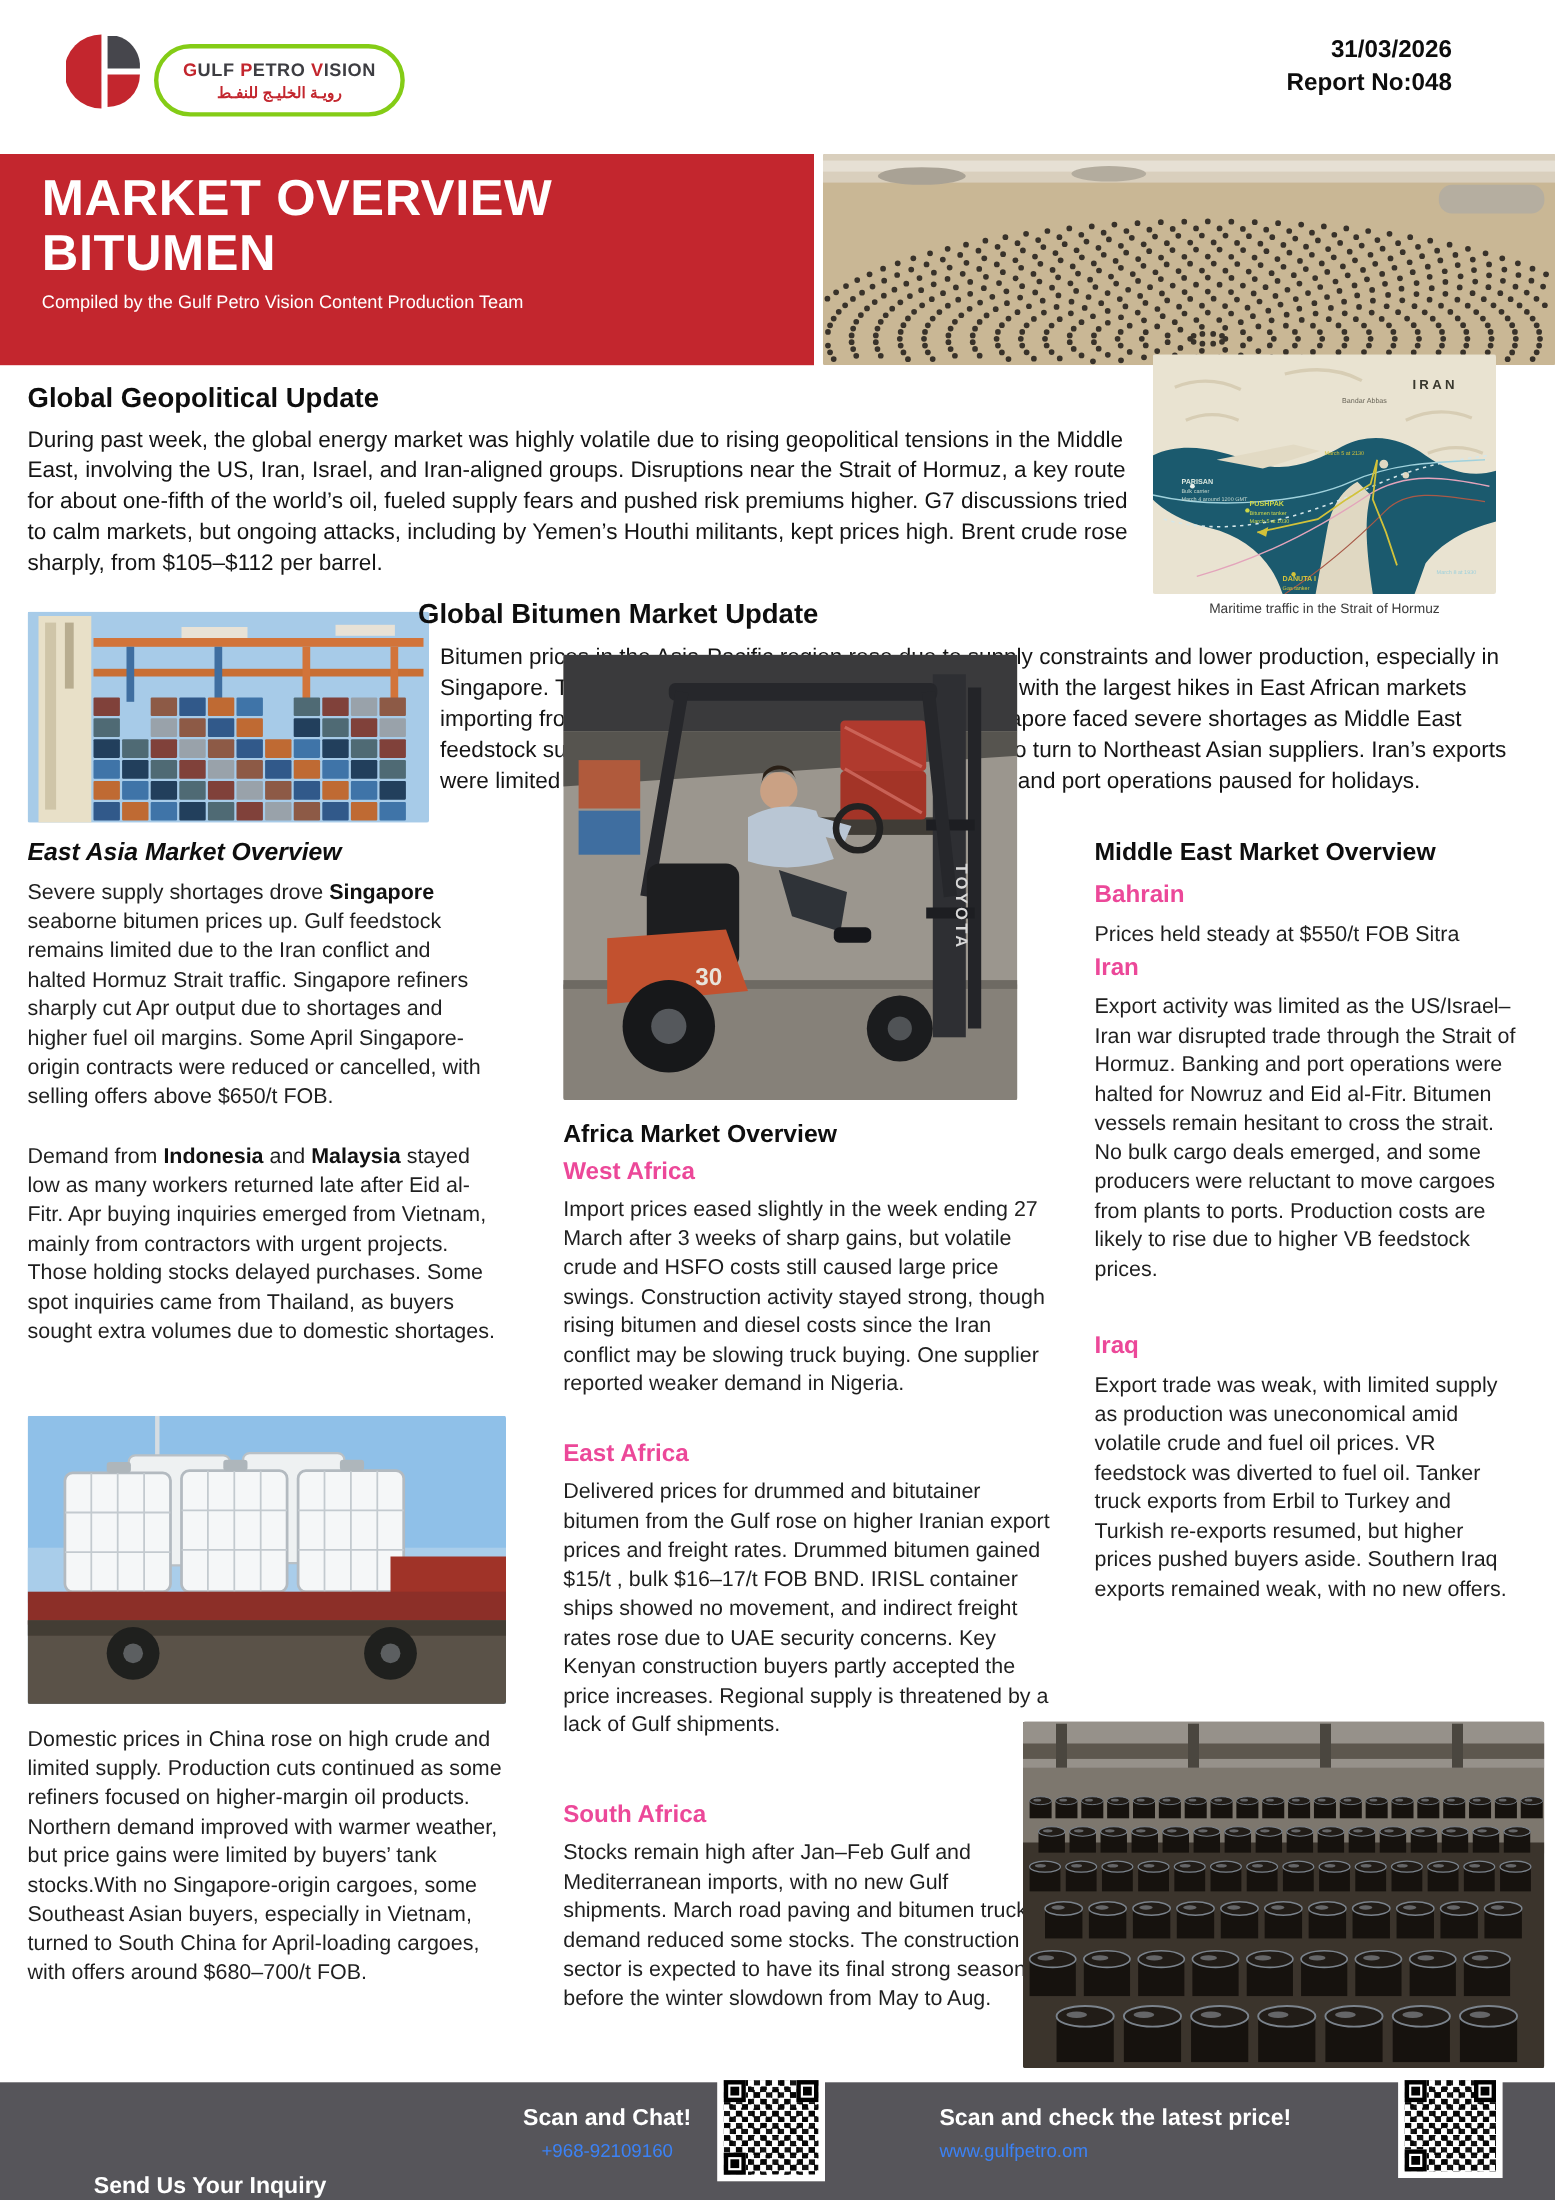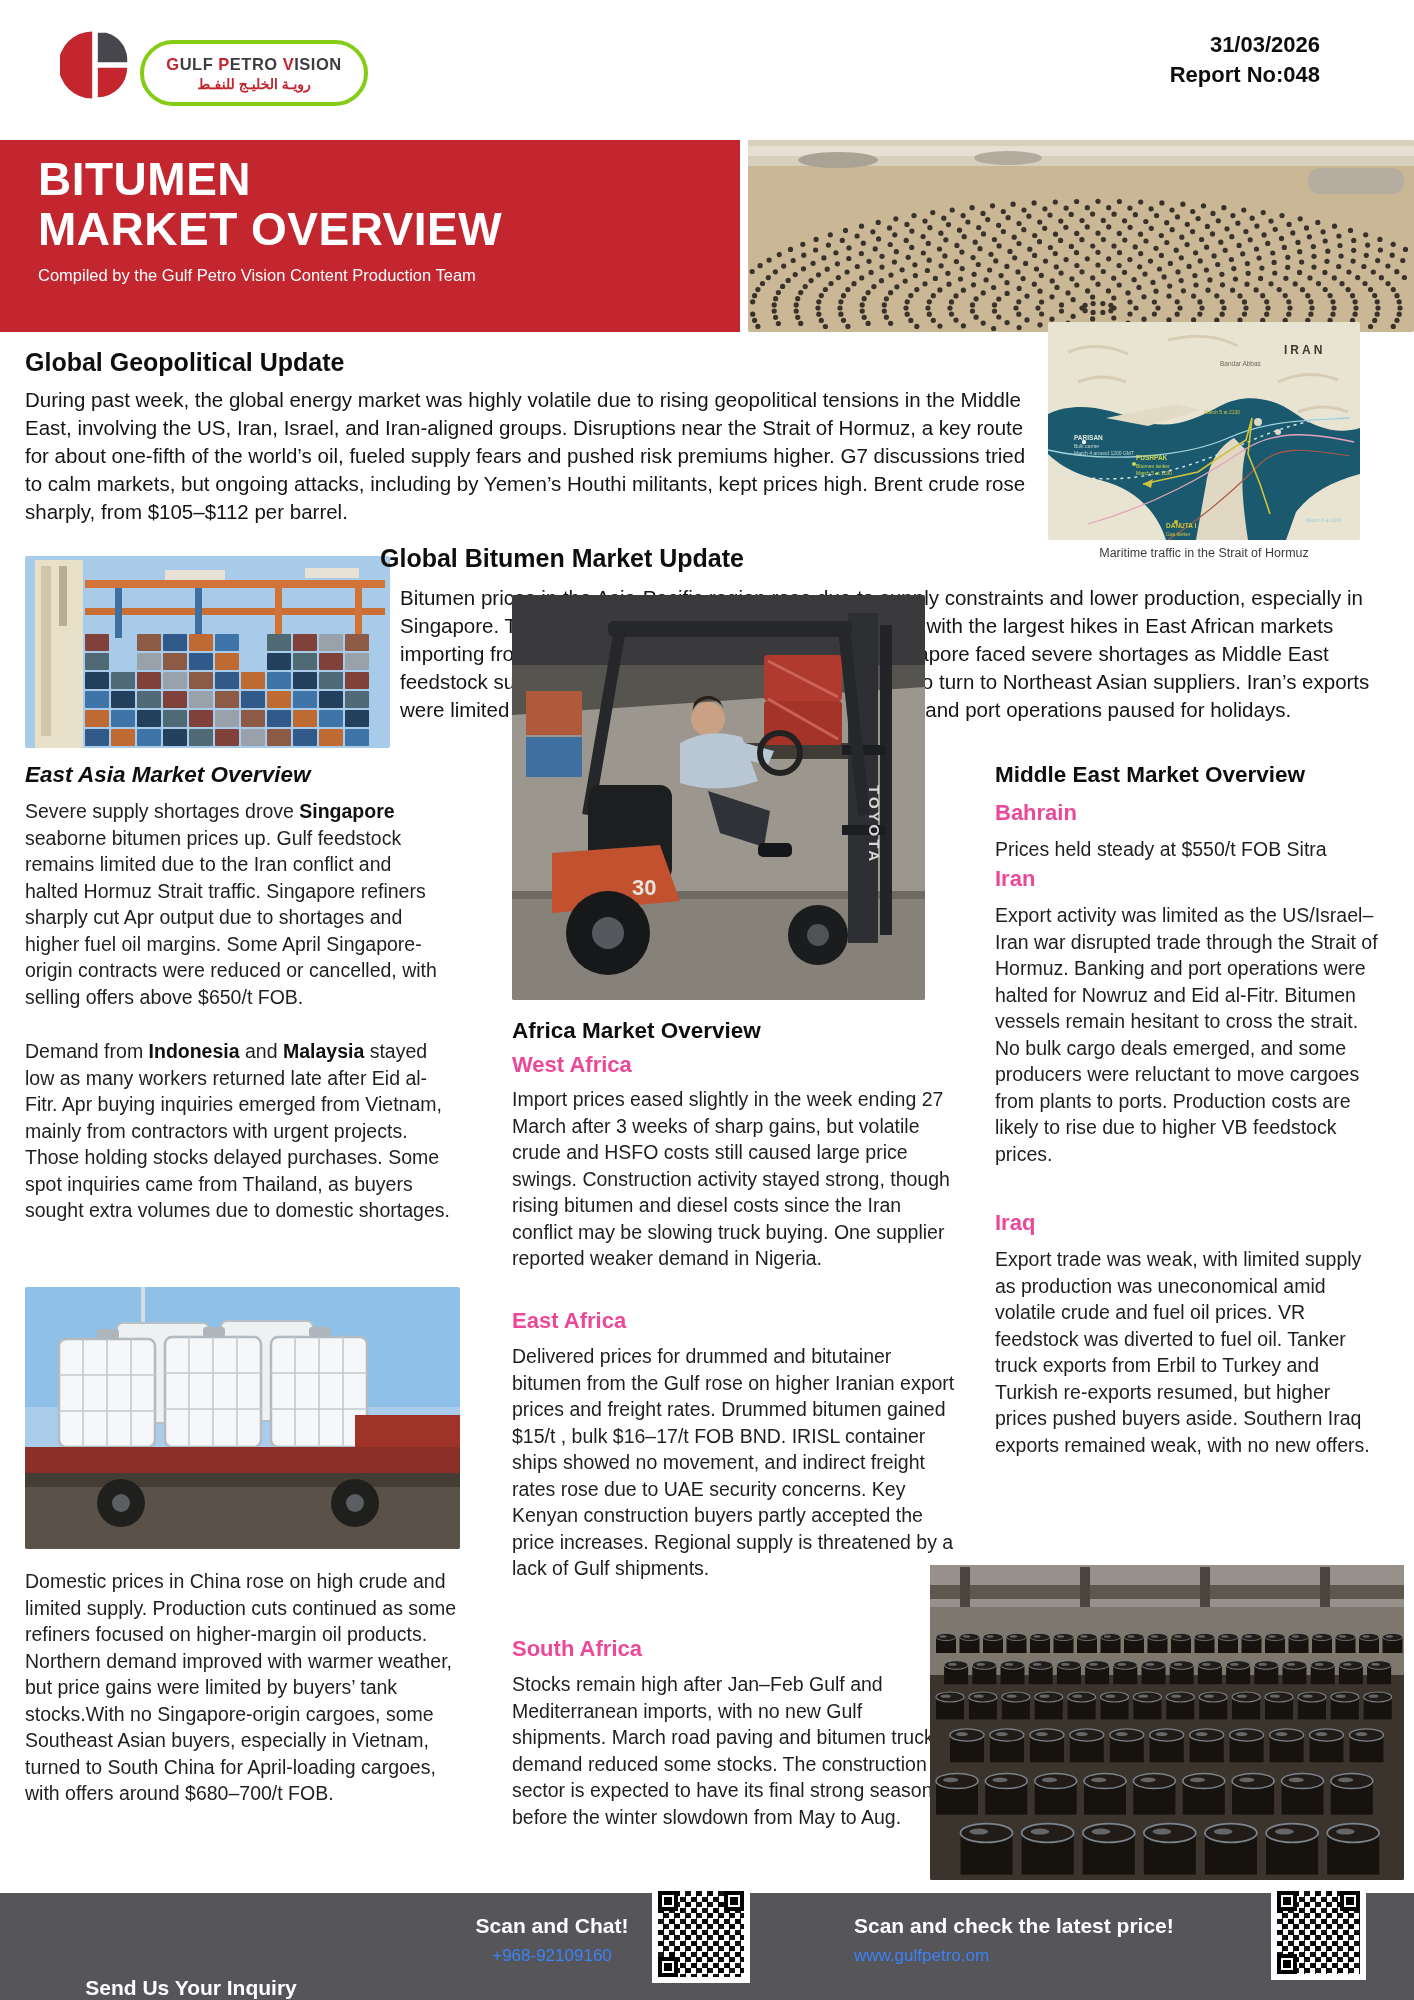--- a/index.html
+++ b/index.html
@@ -59,22 +59,22 @@
   <div class="pill abs" style="left:140px;top:40px;width:228px;height:66px;">
     <div class="brand"><b>G</b>ULF <b>P</b>ETRO <b>V</b>ISION</div>
     <div class="brand-ar" dir="rtl">رويـة الخليـج للنفـط</div>
   </div>
   <div class="date-block abs" style="right:94px;top:30px;">
     <div>31/03/2026</div>
     <div>Report No:048</div>
   </div>
 
   <div class="banner-red abs" style="left:0;top:140px;width:740px;height:192px;">
+    <div class="banner-title">MARKET OVERVIEW</div>
     <div class="banner-title">BITUMEN</div>
-    <div class="banner-title">MARKET OVERVIEW</div>
     <div class="banner-sub">Compiled by the Gulf Petro Vision Content Production Team</div>
   </div>
   <div class="photo abs" style="left:748px;top:140px;width:666px;height:192px;">
     <svg viewBox="0 0 666 192" width="666" height="192">
       <rect width="666" height="192" fill="#c9b795"></rect>
       <rect width="666" height="26" fill="#d9cfbd"></rect>
       <rect x="0" y="6" width="666" height="10" fill="#e6e0d4"></rect>
       <rect x="560" y="28" width="96" height="26" rx="12" fill="#b5aea0"></rect>
       <ellipse cx="90" cy="20" rx="40" ry="8" fill="#a9a295"></ellipse>
       <ellipse cx="260" cy="18" rx="34" ry="7" fill="#b3ac9e"></ellipse>

